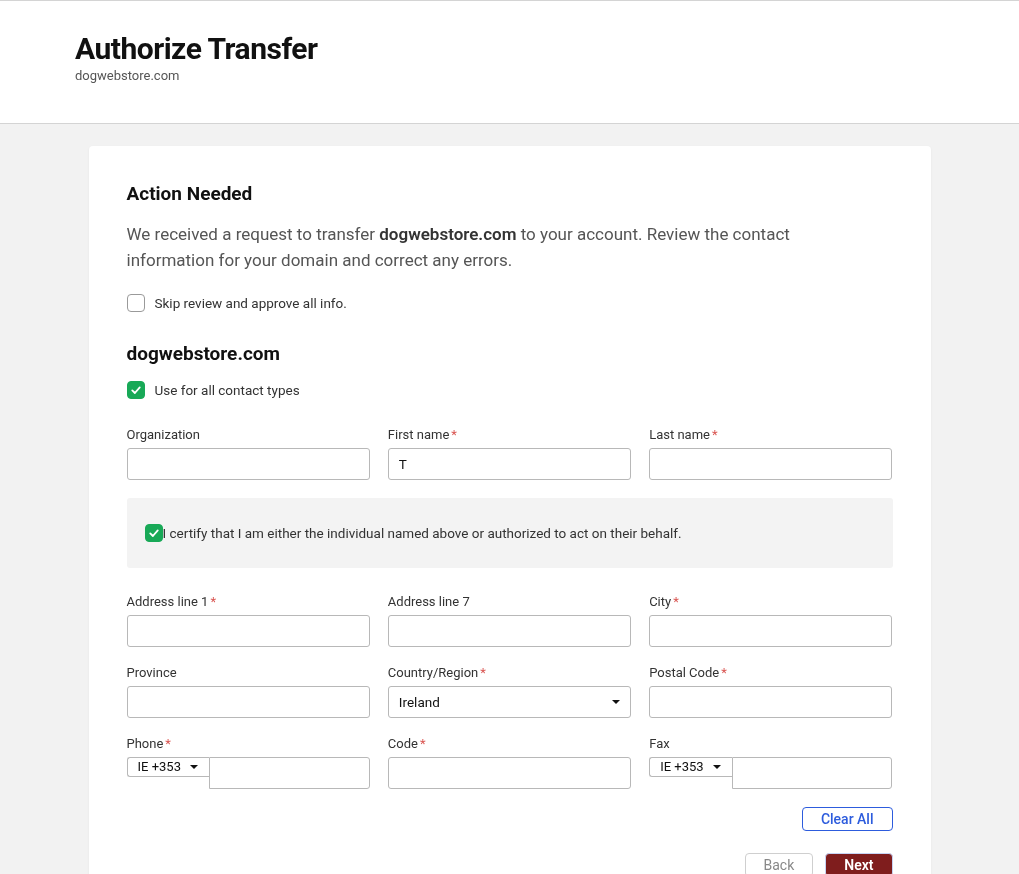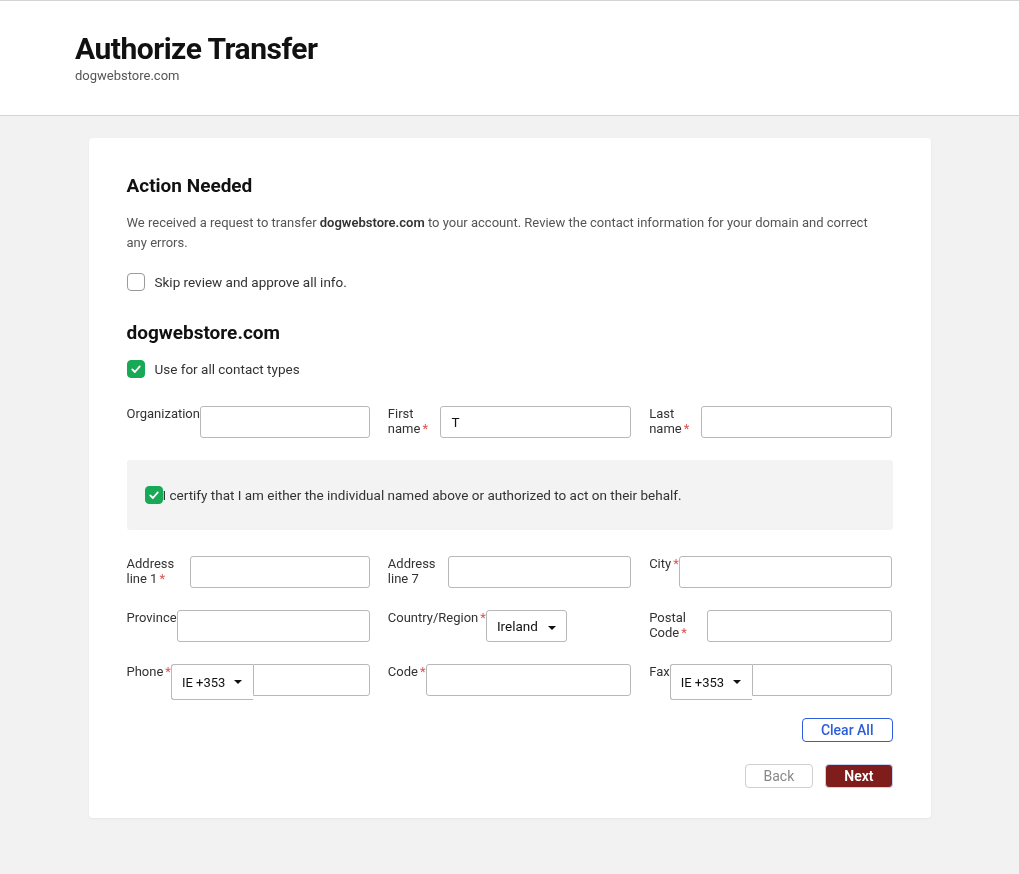--- a/index.html
+++ b/index.html
@@ -5,21 +5,21 @@
     * { box-sizing: border-box; margin: 0; padding: 0; }
     body {
       font-family: -apple-system, BlinkMacSystemFont, "Segoe UI", Roboto, Helvetica, Arial, sans-serif;
       background: #fff;
       color: #111;
       font-size: 14px;
     }
     .header {
       border-top: 1px solid #d4d4d4;
       border-bottom: 1px solid #d4d4d4;
-      padding: 30px 75px 32px;
+      padding: 30px 75px 40px;
       background: #fff;
     }
     .header h1 {
       font-size: 30px;
       font-weight: 700;
       letter-spacing: -0.5px;
       margin-bottom: 2px;
     }
     .header .subtitle {
       font-size: 13px;
@@ -37,21 +37,21 @@
       padding: 36px 38px 30px;
       max-width: 842px;
       margin: 0 auto;
     }
     .section-title {
       font-size: 19px;
       font-weight: 700;
       margin-bottom: 16px;
     }
     .intro {
-      font-size: 13px;
+      font-size: 17px;
       color: #555;
       line-height: 1.55;
       margin-bottom: 20px;
       max-width: 750px;
     }
     .intro b { color: #333; font-weight: 600; }
     .check-row {
       display: flex;
       align-items: center;
       gap: 10px;
@@ -82,21 +82,21 @@
       margin-bottom: 16px;
       margin-top: 4px;
     }
     .check-row.contact-types { margin-bottom: 28px; }
     .form-grid {
       display: grid;
       grid-template-columns: 1fr 1fr 1fr;
       gap: 20px 18px;
       margin-bottom: 18px;
     }
-    .field { display: flex; flex-direction: row; }
+    .field { display: flex; flex-direction: column; }
     .field label {
       font-size: 13px;
       color: #333;
       margin-bottom: 6px;
     }
     .req { color: #d9534f; margin-left: 2px; }
     .input, .select {
       height: 32px;
       border: 1px solid #b8b8b8;
       border-radius: 3px;
@@ -137,21 +137,21 @@
       display: flex;
       gap: 0;
     }
     .phone-prefix {
       display: flex;
       align-items: center;
       gap: 6px;
       border: 1px solid #b8b8b8;
       border-right: none;
       border-radius: 3px 0 0 3px;
-      height: 36px;
+      height: 20px;
       padding: 2px 10px;
       font-size: 13px;
       background: #fff;
       cursor: pointer;
       white-space: nowrap;
     }
     .phone-prefix .caret { margin-left: 2px; }
     .phone-group .input {
       border-radius: 0 3px 3px 0;
     }

